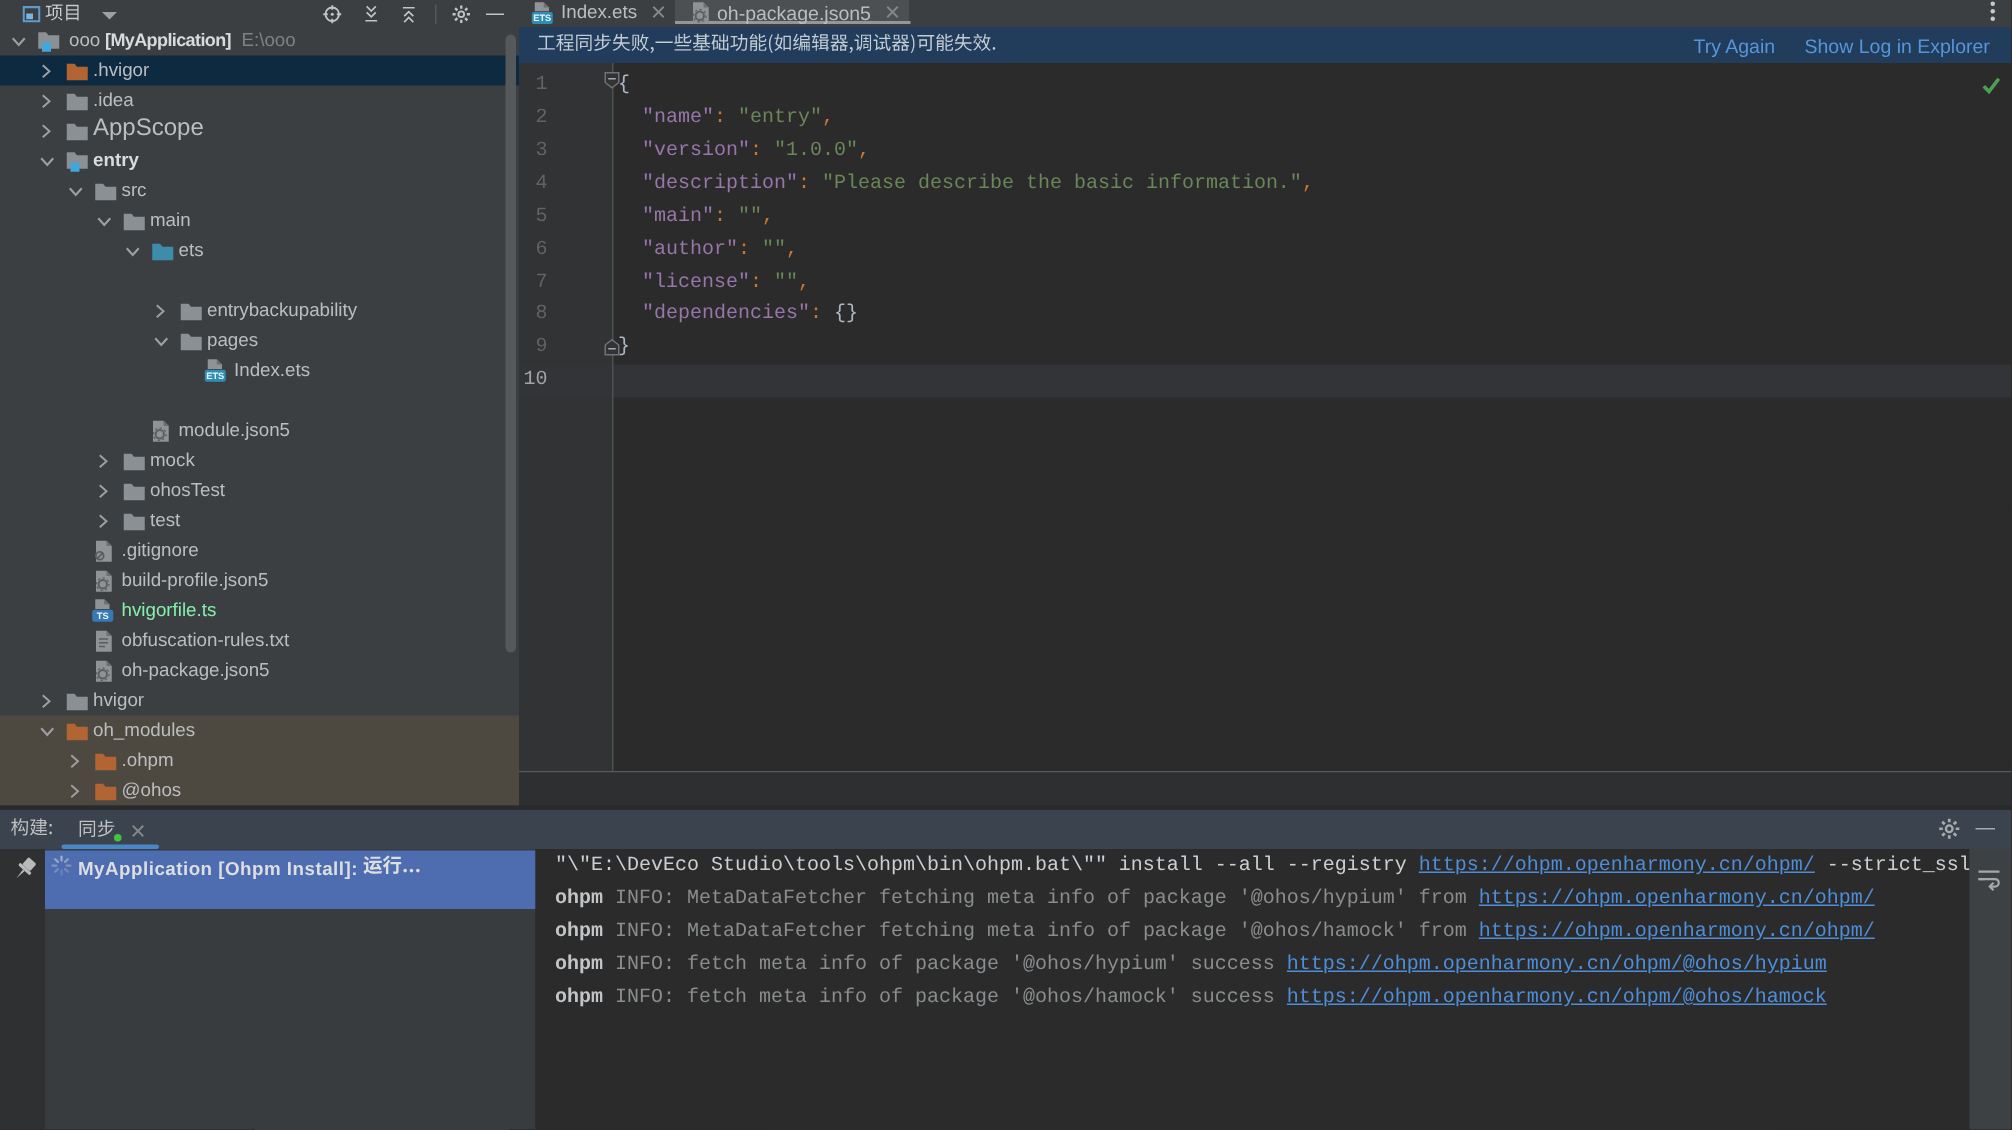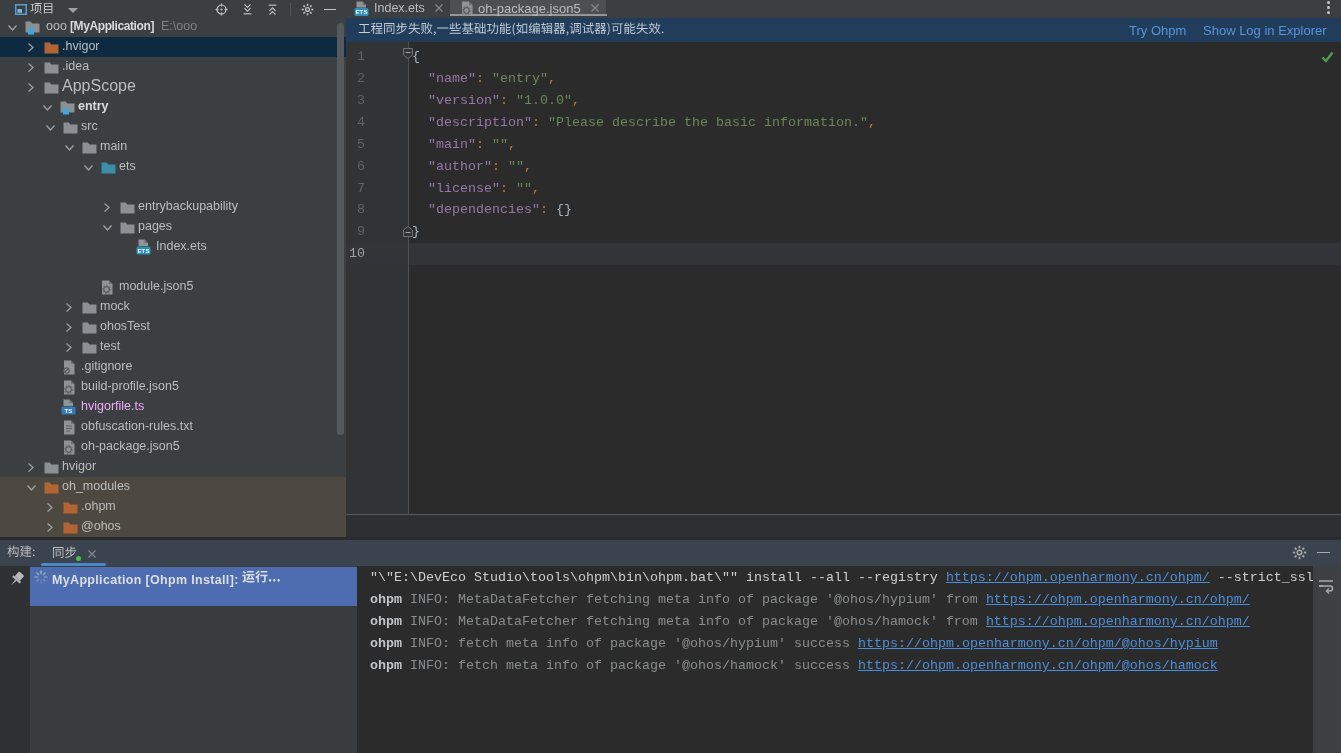--- a/index.html
+++ b/index.html
@@ -39,21 +39,21 @@
     </div>
     <div style="position:absolute;left:0;top:77px;width:346px;height:20px;">
       <svg style="position:absolute;left:26px;top:5px" width="11" height="11" viewBox="0 0 11 11">
         <path d="M2.5 1.5 L7 5.5 L2.5 9.5" stroke="#9DA0A2" stroke-width="1.3" fill="none"></path>
       </svg>
       <svg style="position:absolute;left:44px;top:4px" width="15" height="13" viewBox="0 0 15 13">
         <path fill="#8A9094" d="M0.5 1.5 h5.2 l1.6 2 H14.5 V12.5 H0.5 z"></path>
       </svg>
       <span style="position:absolute;left:62px;top:50%;transform:translateY(-54%);font-size:16px;color:#BBBDBF;white-space:pre">AppScope</span>
     </div>
-    <div style="position:absolute;left:16px;top:97px;width:346px;height:20px;">
+    <div style="position:absolute;left:0;top:97px;width:346px;height:20px;">
       <svg style="position:absolute;left:26px;top:5px" width="11" height="11" viewBox="0 0 11 11">
         <path d="M1.5 3.5 L5.5 8 L9.5 3.5" stroke="#9DA0A2" stroke-width="1.4" fill="none"></path>
       </svg>
       <svg style="position:absolute;left:44px;top:4px" width="16" height="14" viewBox="0 0 16 14">
         <path fill="#8A9094" d="M0.5 0.5 h5.2 l1.6 2 H14.5 V11.5 H0.5 z"></path>
         <rect x="3" y="7.5" width="6" height="6" fill="#3FA7DF"></rect>
       </svg>
       <span style="position:absolute;left:62px;top:50%;transform:translateY(-54%);font-weight:bold;font-size:12.5px;color:#D8DADC;white-space:pre">entry</span>
     </div>
     <div style="position:absolute;left:0;top:117px;width:346px;height:20px;">
@@ -164,21 +164,21 @@
       </svg>
       <span style="position:absolute;left:81px;top:50%;transform:translateY(-54%);font-size:12.5px;color:#BBBDBF;white-space:pre">build-profile.json5</span>
     </div>
     <div style="position:absolute;left:0;top:397px;width:346px;height:20px;">
       <svg style="position:absolute;left:61px;top:2px" width="15" height="16" viewBox="0 0 15 16">
         <path fill="#8F9396" d="M2.5 0.5 h6 l3.5 3.5 V7 H2.5 z"></path>
         <path fill="#6B6F72" d="M8.5 0.5 l3.5 3.5 H8.5 z"></path>
         <rect x="0.5" y="7.5" width="14" height="8" rx="1.5" fill="#3779B5"></rect>
         <text x="7.5" y="13.7" font-family="Liberation Sans" font-size="6.2" font-weight="bold" fill="#E8F4F8" text-anchor="middle">TS</text>
       </svg>
-      <span style="position:absolute;left:81px;top:50%;transform:translateY(-54%);font-size:12.5px;color:#f0abfc;white-space:pre">hvigorfile.ts</span>
+      <span style="position:absolute;left:81px;top:50%;transform:translateY(-54%);font-size:12.5px;color:#86efac;white-space:pre">hvigorfile.ts</span>
     </div>
     <div style="position:absolute;left:0;top:417px;width:346px;height:20px;">
       <svg style="position:absolute;left:62px;top:3px" width="14" height="15" viewBox="0 0 14 15">
         <path fill="#8F9396" d="M2 0.5 h7 l3.5 3.5 V14.5 H2 z"></path>
         <path fill="#6B6F72" d="M9 0.5 l3.5 3.5 H9 z"></path>
         <line x1="4" y1="6" x2="10" y2="6" stroke="#5A5E61" stroke-width="1"></line>
         <line x1="4" y1="8.5" x2="10" y2="8.5" stroke="#5A5E61" stroke-width="1"></line>
         <line x1="4" y1="11" x2="8" y2="11" stroke="#5A5E61" stroke-width="1"></line>
       </svg>
       <span style="position:absolute;left:81px;top:50%;transform:translateY(-54%);font-size:12.5px;color:#BBBDBF;white-space:pre">obfuscation-rules.txt</span>
@@ -305,21 +305,21 @@
 <div style="position:absolute;left:1327px;top:1px;width:3px;height:14px">
   <div style="position:absolute;top:0;width:3px;height:3px;border-radius:50%;background:#C6C8CA"></div>
   <div style="position:absolute;top:5px;width:3px;height:3px;border-radius:50%;background:#C6C8CA"></div>
   <div style="position:absolute;top:10px;width:3px;height:3px;border-radius:50%;background:#C6C8CA"></div>
 </div>
 
 <div style="position:absolute;left:346px;top:18px;width:995px;height:24px;background:#213D5B"></div>
 <div style="position:absolute;left:358px;top:22px"><svg width="306" height="17" viewBox="0 0 306 17">
         <path d="M0.7 10.1V11H11.9V10.1H6.7V2.9H11.2V1.9H1.3V2.9H5.7V10.1Z M19.1 1.8H22.9V4.1H19.1ZM18.3 1V4.9H23.8V1ZM18.1 8.4V9.2H20.6V10.8H17.3V11.7H24.5V10.8H21.5V9.2H24V8.4H21.5V6.9H24.3V6H17.8V6.9H20.6V8.4ZM17 0.7C16.1 1.1 14.4 1.5 13 1.7C13.2 1.9 13.3 2.2 13.3 2.4C13.9 2.3 14.5 2.2 15.2 2.1V4H13.1V4.9H15C14.5 6.3 13.7 8 12.8 8.8C13 9.1 13.2 9.4 13.3 9.7C14 8.9 14.6 7.7 15.2 6.4V12H16.1V6.6C16.5 7.1 17 7.8 17.2 8.1L17.8 7.4C17.5 7.1 16.4 6 16.1 5.7V4.9H17.6V4H16.1V1.9C16.7 1.8 17.2 1.6 17.7 1.4Z M28.1 3.3V4.2H34.5V3.3ZM29.6 6.3H32.9V8.7H29.6ZM28.7 5.5V10.4H29.6V9.4H33.8V5.5ZM26.1 1.1V12H27V2H35.5V10.8C35.5 11 35.4 11.1 35.2 11.1C35 11.1 34.3 11.1 33.5 11.1C33.6 11.3 33.8 11.8 33.8 12C34.9 12 35.5 12 35.9 11.8C36.3 11.7 36.4 11.4 36.4 10.8V1.1Z M41.1 5.8C40.5 6.8 39.5 7.8 38.6 8.4C38.8 8.6 39.2 9 39.3 9.2C40.3 8.4 41.4 7.2 42 6ZM40.1 1.5V4.3H38.2V5.2H43.3V9.2H44.2C42.6 10.1 40.6 10.7 38.1 11C38.3 11.3 38.5 11.7 38.6 11.9C43.4 11.2 46.6 9.5 48.2 6.3L47.4 5.9C46.7 7.2 45.6 8.3 44.3 9.1V5.2H49.2V4.3H44.4V2.7H48.1V1.8H44.4V0.5H43.4V4.3H41.1V1.5Z M55.7 0.5V2.7H53.3C53.5 2.1 53.8 1.5 53.9 0.9L53 0.7C52.5 2.4 51.7 4 50.8 5.1C51 5.2 51.5 5.5 51.6 5.6C52.1 5.1 52.5 4.4 52.9 3.6H55.7V4.4C55.7 5 55.7 5.5 55.6 6.1H50.7V7.1H55.4C54.8 8.7 53.6 10.2 50.5 11.2C50.7 11.4 51 11.8 51.1 12C54.3 10.9 55.7 9.3 56.3 7.5C57.2 9.8 58.9 11.3 61.5 12C61.6 11.8 61.9 11.3 62.1 11.2C59.6 10.6 57.9 9.2 57.1 7.1H61.8V6.1H56.6C56.6 5.5 56.7 5 56.7 4.4V3.6H60.8V2.7H56.7V0.5Z M65.4 2.8V6.2C65.4 7.8 65.3 10 63 11.3C63.2 11.5 63.4 11.8 63.6 12C66 10.5 66.2 8.1 66.2 6.2V2.8ZM66.1 9.4C66.7 10.1 67.3 11.1 67.7 11.7L68.4 11.2C68 10.6 67.3 9.7 66.8 9ZM63.6 1.1V8.7H64.4V1.9H67.2V8.7H68.1V1.1ZM70.3 3.5H72.6C72.4 5.5 72 7 71.4 8.3C70.7 7.2 70.2 6 69.9 4.6C70 4.3 70.2 3.9 70.3 3.5ZM70.2 0.6C69.8 2.5 69.2 4.4 68.3 5.7C68.5 5.8 68.8 6.2 68.9 6.4C69 6.2 69.2 5.9 69.3 5.7C69.8 6.9 70.3 8.1 70.9 9.1C70.2 10.1 69.4 10.8 68.4 11.3C68.6 11.5 68.9 11.8 69 12C69.9 11.5 70.8 10.8 71.4 9.8C72.2 10.7 73 11.4 74 12C74.1 11.8 74.4 11.4 74.6 11.3C73.5 10.8 72.6 10 71.9 9C72.7 7.7 73.2 5.8 73.5 3.5H74.3V2.7H70.6C70.8 2.1 70.9 1.4 71.1 0.8Z M75.9 13.4C77.1 12.9 77.8 12 77.8 10.8C77.8 9.9 77.4 9.4 76.8 9.4C76.3 9.4 75.9 9.7 75.9 10.2C75.9 10.7 76.3 11 76.8 11L76.9 11C76.9 11.8 76.4 12.4 75.7 12.7Z M79 5.6V6.6H90.5V5.6Z M93.1 8V8.9H101.5V8ZM91.7 10.8V11.7H102.8V10.8ZM92.3 1.9V6.2L91.5 6.3L91.6 7.2C93.1 7 95.2 6.8 97.3 6.5L97.3 5.6L95.2 5.9V3.5H97.2V2.7H95.2V0.5H94.3V6L93.2 6.1V1.9ZM101.6 1.7C100.9 2.2 99.8 2.6 98.8 3V0.5H97.8V5.4C97.8 6.5 98.2 6.8 99.4 6.8C99.6 6.8 101.2 6.8 101.5 6.8C102.5 6.8 102.8 6.4 102.9 4.7C102.6 4.6 102.2 4.5 102 4.3C102 5.7 101.9 5.9 101.4 5.9C101.1 5.9 99.7 5.9 99.4 5.9C98.9 5.9 98.8 5.9 98.8 5.4V3.8C100 3.5 101.3 3 102.3 2.4Z M112 0.5V1.7H107.5V0.5H106.5V1.7H104.6V2.5H106.5V6.5H104V7.3H106.8C106 8.2 104.9 9 103.9 9.4C104.1 9.6 104.4 9.9 104.5 10.1C105.8 9.6 107 8.5 107.8 7.3H111.8C112.5 8.4 113.7 9.5 114.9 10C115.1 9.8 115.4 9.4 115.6 9.2C114.5 8.9 113.4 8.1 112.7 7.3H115.4V6.5H113V2.5H114.9V1.7H113V0.5ZM107.5 2.5H112V3.3H107.5ZM109.2 7.7V8.8H106.7V9.5H109.2V10.9H105V11.7H114.5V10.9H110.2V9.5H112.8V8.8H110.2V7.7ZM107.5 4H112V4.9H107.5ZM107.5 5.6H112V6.5H107.5Z M116.6 1.2V2H118.1C117.8 3.9 117.2 5.7 116.3 6.9C116.5 7.2 116.7 7.7 116.8 7.9C117 7.6 117.2 7.3 117.4 6.9V11.4H118.2V10.4H120.6V5H118.2C118.6 4.1 118.8 3.1 119 2H120.9V1.2ZM118.2 5.9H119.8V9.6H118.2ZM121.2 6.6V11.2H126.7V11.9H127.6V6.6H126.7V10.3H124.9V5.7H127.3V1.7H126.4V4.9H124.9V0.6H124V4.9H122.4V1.7H121.5V5.7H124V10.3H122.2V6.6Z M128.9 8.7 129.2 9.7C130.5 9.3 132.3 8.8 134 8.3L133.9 7.4L131.9 8V2.9H133.7V2H129.1V2.9H131V8.2C130.2 8.4 129.5 8.6 128.9 8.7ZM135.9 0.7C135.9 1.6 135.9 2.5 135.9 3.4H133.8V4.3H135.9C135.7 7.3 135 9.8 132.3 11.3C132.5 11.4 132.9 11.8 133 12C135.8 10.4 136.6 7.6 136.8 4.3H139.3C139.1 8.7 138.9 10.4 138.5 10.8C138.4 11 138.3 11 138 11C137.7 11 137 11 136.3 10.9C136.4 11.2 136.5 11.6 136.6 11.8C137.3 11.9 138 11.9 138.4 11.9C138.8 11.8 139.1 11.7 139.4 11.4C139.8 10.8 140 9 140.2 3.8C140.2 3.7 140.2 3.4 140.2 3.4H136.8C136.9 2.5 136.9 1.6 136.9 0.7Z M145.8 5.8V6.8H143.1V5.8ZM142.2 4.9V12H143.1V9.4H145.8V10.9C145.8 11.1 145.7 11.1 145.6 11.1C145.4 11.1 144.8 11.1 144.3 11.1C144.4 11.3 144.5 11.7 144.6 12C145.4 12 145.9 11.9 146.2 11.8C146.6 11.7 146.7 11.4 146.7 10.9V4.9ZM143.1 7.6H145.8V8.7H143.1ZM151.7 1.4C151 1.8 149.9 2.3 148.8 2.6V0.5H147.9V4.7C147.9 5.7 148.2 6 149.4 6C149.6 6 151.2 6 151.5 6C152.5 6 152.8 5.6 152.9 4C152.6 4 152.3 3.8 152.1 3.7C152 4.9 151.9 5.1 151.4 5.1C151.1 5.1 149.7 5.1 149.4 5.1C148.9 5.1 148.8 5.1 148.8 4.7V3.4C150 3 151.3 2.6 152.3 2.1ZM151.8 7C151.1 7.5 149.9 8 148.8 8.3V6.3H147.9V10.6C147.9 11.6 148.2 11.9 149.4 11.9C149.7 11.9 151.3 11.9 151.6 11.9C152.6 11.9 152.9 11.4 153 9.8C152.8 9.7 152.4 9.6 152.2 9.4C152.1 10.8 152 11.1 151.5 11.1C151.2 11.1 149.8 11.1 149.5 11.1C148.9 11.1 148.8 11 148.8 10.6V9.1C150 8.8 151.5 8.3 152.5 7.7ZM142 4.1C142.3 4 142.7 3.9 146.2 3.7C146.3 3.9 146.4 4.1 146.4 4.3L147.2 4C147 3.2 146.3 2.1 145.6 1.2L144.9 1.5C145.2 2 145.5 2.5 145.8 3L143 3.1C143.6 2.4 144.1 1.6 144.6 0.8L143.6 0.5C143.2 1.4 142.5 2.4 142.3 2.7C142.1 3 141.9 3.1 141.7 3.2C141.8 3.4 142 3.9 142 4.1Z M156.5 13.4 157.2 13.1C156.1 11.4 155.6 9.2 155.6 7.1C155.6 5 156.1 2.9 157.2 1.1L156.5 0.8C155.3 2.7 154.6 4.7 154.6 7.1C154.6 9.6 155.3 11.6 156.5 13.4Z M162.7 3.9C162.5 5.7 162.1 7.1 161.5 8.2C161 7.8 160.4 7.4 159.9 7C160.2 6.1 160.5 5 160.7 3.9ZM158.9 7.3C159.6 7.8 160.3 8.4 161.1 9C160.3 10.1 159.4 10.8 158.3 11.2C158.5 11.4 158.7 11.8 158.9 12C160 11.5 161 10.7 161.8 9.7C162.3 10.1 162.7 10.6 163 10.9L163.7 10.2C163.3 9.8 162.8 9.3 162.3 8.8C163 7.4 163.5 5.6 163.7 3.1L163.1 3L162.9 3.1H160.9C161.1 2.2 161.2 1.3 161.3 0.6L160.4 0.5C160.3 1.3 160.2 2.2 160 3.1H158.3V3.9H159.8C159.5 5.2 159.2 6.5 158.9 7.3ZM164.3 1.8V11.7H165.2V10.7H168.3V11.5H169.2V1.8ZM165.2 9.8V2.7H168.3V9.8Z M170.7 10.3 170.9 11.2C171.9 10.8 173.3 10.2 174.5 9.7L174.3 9C173 9.5 171.6 10 170.7 10.3ZM171 5.7C171.1 5.6 171.4 5.6 172.8 5.4C172.3 6.2 171.8 6.8 171.6 7C171.3 7.5 171 7.8 170.8 7.9C170.9 8.1 171 8.6 171 8.7C171.3 8.6 171.7 8.4 174.4 7.8C174.4 7.6 174.4 7.3 174.4 7L172.3 7.5C173.2 6.3 174 4.9 174.8 3.5L174 3.1C173.8 3.6 173.5 4.1 173.3 4.5L171.9 4.7C172.6 3.6 173.3 2.2 173.8 0.8L172.9 0.5C172.4 2 171.6 3.7 171.3 4.1C171.1 4.5 170.9 4.8 170.7 4.9C170.8 5.1 170.9 5.5 171 5.7ZM178 6.6V8.5H177V6.6ZM178.6 6.6H179.5V8.5H178.6ZM176.2 5.8V11.9H177V9.2H178V11.6H178.6V9.2H179.5V11.6H180.2V9.2H181.1V11.1C181.1 11.2 181 11.2 181 11.2C180.9 11.2 180.6 11.2 180.4 11.2C180.5 11.4 180.6 11.7 180.6 11.9C181 11.9 181.3 11.9 181.5 11.8C181.8 11.7 181.8 11.4 181.8 11.1V5.8L181.1 5.8ZM180.2 6.6H181.1V8.5H180.2ZM177.8 0.7C178 1 178.2 1.5 178.3 1.8H175.4V4.6C175.4 6.5 175.3 9.3 174.1 11.3C174.3 11.3 174.7 11.6 174.8 11.8C176 9.8 176.2 6.8 176.2 4.8H181.7V1.8H179.3C179.2 1.4 178.9 0.9 178.6 0.4ZM176.2 2.7H180.8V4H176.2Z M189.6 1.6H192.9V2.9H189.6ZM188.7 0.9V3.6H193.8V0.9ZM183.7 6.8C183.8 6.8 184.2 6.7 184.6 6.7H185.8V8.5L183.2 8.9L183.4 9.8L185.8 9.3V11.9H186.6V9.2L188 8.9L188 8.1L186.6 8.3V6.7H187.8V5.8H186.6V3.9H185.8V5.8H184.5C184.9 5 185.2 3.9 185.5 2.9H187.8V2H185.8C185.9 1.5 186 1.1 186.1 0.7L185.1 0.5C185.1 1 185 1.5 184.9 2H183.3V2.9H184.7C184.4 3.9 184.1 4.7 184 5C183.8 5.6 183.6 6 183.4 6C183.5 6.2 183.7 6.7 183.7 6.8ZM192.9 5.1V6.2H189.7V5.1ZM187.7 10.1 187.8 10.9 192.9 10.5V12H193.8V10.4L194.7 10.3L194.7 9.6L193.8 9.6V5.1H194.6V4.3H188V5.1H188.8V10ZM192.9 6.9V8H189.7V6.9ZM192.9 8.7V9.7L189.7 9.9V8.7Z M197.6 1.9H199.8V3.6H197.6ZM203 1.9H205.2V3.6H203ZM202.9 4.9C203.4 5.1 204 5.5 204.4 5.8H200.8C201.1 5.3 201.4 4.9 201.6 4.5L200.7 4.3V1.1H196.8V4.4H200.6C200.4 4.9 200.1 5.3 199.8 5.8H195.8V6.6H198.9C198.1 7.3 197 8 195.6 8.5C195.8 8.7 196 9 196.1 9.2L196.8 8.9V12H197.7V11.6H199.8V11.9H200.7V8.1H198.3C199 7.7 199.6 7.1 200.1 6.6H202.5C203 7.2 203.7 7.7 204.4 8.1H202.1V12H203V11.6H205.2V11.9H206.1V8.9L206.8 9.2C206.9 8.9 207.1 8.6 207.3 8.4C206 8.1 204.6 7.4 203.6 6.6H207.1V5.8H204.9L205.2 5.4C204.8 5.1 204 4.7 203.4 4.4ZM202.1 1.1V4.4H206.1V1.1ZM197.7 10.8V9H199.8V10.8ZM203 10.8V9H205.2V10.8Z M208.6 13.4C209.8 12.9 210.5 12 210.5 10.8C210.5 9.9 210.1 9.4 209.5 9.4C209 9.4 208.6 9.7 208.6 10.2C208.6 10.7 209 11 209.5 11L209.6 11C209.6 11.8 209.1 12.4 208.4 12.7Z M212.5 1.3C213.2 1.9 214 2.8 214.4 3.3L215 2.7C214.6 2.1 213.8 1.3 213.1 0.8ZM211.7 4.4V5.3H213.5V9.7C213.5 10.3 213 10.8 212.8 11C212.9 11.2 213.2 11.5 213.4 11.7C213.5 11.4 213.8 11.2 215.5 9.9C215.3 10.4 215.1 11 214.7 11.5C214.9 11.6 215.3 11.8 215.4 12C216.6 10.3 216.8 7.7 216.8 5.7V1.9H221.9V10.9C221.9 11.1 221.8 11.1 221.6 11.1C221.4 11.1 220.9 11.1 220.2 11.1C220.3 11.3 220.5 11.7 220.5 12C221.4 12 221.9 11.9 222.3 11.8C222.6 11.7 222.7 11.4 222.7 10.9V1.1H216V5.7C216 6.9 215.9 8.3 215.6 9.6C215.5 9.4 215.4 9.1 215.3 8.9L214.4 9.7V4.4ZM218.9 2.3V3.3H217.6V4H218.9V5.3H217.3V6H221.4V5.3H219.7V4H221.1V3.3H219.7V2.3ZM217.6 7.1V10.6H218.3V10H220.9V7.1ZM218.3 7.8H220.2V9.3H218.3Z M225.2 1.3C225.8 1.9 226.6 2.7 227 3.2L227.6 2.5C227.3 2 226.4 1.3 225.8 0.7ZM233.4 1C233.9 1.6 234.5 2.4 234.7 2.9L235.4 2.4C235.1 1.9 234.6 1.2 234 0.6ZM224.3 4.4V5.3H226V9.8C226 10.4 225.7 10.7 225.4 10.9C225.6 11.1 225.8 11.4 225.9 11.7C226.1 11.4 226.4 11.2 228.6 9.8C228.5 9.6 228.4 9.2 228.3 9L226.9 9.9V4.4ZM232.1 0.6 232.1 3.1H228V4H232.2C232.4 8.7 233 11.9 234.5 12C235 12 235.5 11.4 235.8 9.3C235.6 9.2 235.2 9 235 8.8C234.9 10 234.8 10.7 234.6 10.7C233.8 10.7 233.3 7.9 233.1 4H235.7V3.1H233.1C233 2.3 233 1.4 233 0.6ZM228.2 10.2 228.4 11.1C229.5 10.8 230.8 10.4 232.2 10L232 9.2L230.6 9.6V6.7H231.7V5.8H228.4V6.7H229.7V9.8Z M238.6 1.9H240.7V3.6H238.6ZM243.9 1.9H246.2V3.6H243.9ZM243.8 4.9C244.4 5.1 245 5.5 245.4 5.8H241.8C242.1 5.3 242.4 4.9 242.6 4.5L241.6 4.3V1.1H237.8V4.4H241.6C241.4 4.9 241.1 5.3 240.7 5.8H236.8V6.6H239.9C239 7.3 237.9 8 236.5 8.5C236.7 8.7 237 9 237.1 9.2L237.8 8.9V12H238.6V11.6H240.7V11.9H241.6V8.1H239.2C240 7.7 240.6 7.1 241.1 6.6H243.4C244 7.2 244.7 7.7 245.4 8.1H243.1V12H244V11.6H246.2V11.9H247.1V8.9L247.7 9.2C247.8 8.9 248.1 8.6 248.3 8.4C247 8.1 245.6 7.4 244.6 6.6H248V5.8H245.8L246.2 5.4C245.8 5.1 245 4.7 244.3 4.4ZM243.1 1.1V4.4H247.1V1.1ZM238.6 10.8V9H240.7V10.8ZM244 10.8V9H246.2V10.8Z M249.9 13.4C251.1 11.6 251.7 9.6 251.7 7.1C251.7 4.7 251.1 2.7 249.9 0.8L249.2 1.1C250.3 2.9 250.8 5 250.8 7.1C250.8 9.2 250.3 11.4 249.2 13.1Z M253.6 1.4V2.3H262.2V10.6C262.2 10.9 262.1 11 261.9 11C261.6 11 260.5 11 259.5 11C259.7 11.2 259.9 11.7 259.9 12C261.2 12 262 12 262.5 11.8C263 11.7 263.2 11.3 263.2 10.7V2.3H264.8V1.4ZM255.8 5.1H259.1V7.9H255.8ZM254.9 4.2V9.8H255.8V8.8H260V4.2Z M270.2 5.8V6.8H267.5V5.8ZM266.6 4.9V12H267.5V9.4H270.2V10.9C270.2 11.1 270.1 11.1 270 11.1C269.8 11.1 269.3 11.1 268.7 11.1C268.8 11.3 268.9 11.7 269 12C269.8 12 270.3 11.9 270.7 11.8C271 11.7 271.1 11.4 271.1 10.9V4.9ZM267.5 7.6H270.2V8.7H267.5ZM276.1 1.4C275.4 1.8 274.3 2.3 273.2 2.6V0.5H272.3V4.7C272.3 5.7 272.6 6 273.8 6C274 6 275.7 6 275.9 6C276.9 6 277.2 5.6 277.3 4C277.1 4 276.7 3.8 276.5 3.7C276.4 4.9 276.3 5.1 275.9 5.1C275.5 5.1 274.1 5.1 273.9 5.1C273.3 5.1 273.2 5.1 273.2 4.7V3.4C274.4 3 275.8 2.6 276.8 2.1ZM276.3 7C275.5 7.5 274.3 8 273.2 8.3V6.3H272.3V10.6C272.3 11.6 272.6 11.9 273.8 11.9C274.1 11.9 275.7 11.9 276 11.9C277.1 11.9 277.3 11.4 277.4 9.8C277.2 9.7 276.8 9.6 276.6 9.4C276.5 10.8 276.4 11.1 275.9 11.1C275.6 11.1 274.2 11.1 273.9 11.1C273.3 11.1 273.2 11 273.2 10.6V9.1C274.5 8.8 275.9 8.3 276.9 7.7ZM266.4 4.1C266.7 4 267.1 3.9 270.6 3.7C270.7 3.9 270.8 4.1 270.9 4.3L271.7 4C271.4 3.2 270.7 2.1 270.1 1.2L269.3 1.5C269.6 2 269.9 2.5 270.2 3L267.4 3.1C268 2.4 268.5 1.6 269 0.8L268 0.5C267.6 1.4 266.9 2.4 266.7 2.7C266.5 3 266.3 3.1 266.1 3.2C266.2 3.4 266.4 3.9 266.4 4.1Z M283.6 0.5V2.7H281.2C281.4 2.1 281.6 1.5 281.8 0.9L280.8 0.7C280.4 2.4 279.6 4 278.6 5.1C278.9 5.2 279.3 5.5 279.5 5.6C280 5.1 280.4 4.4 280.8 3.6H283.6V4.4C283.6 5 283.6 5.5 283.5 6.1H278.6V7.1H283.3C282.7 8.7 281.5 10.2 278.4 11.2C278.6 11.4 278.9 11.8 279 12C282.2 10.9 283.6 9.3 284.2 7.5C285.1 9.8 286.8 11.3 289.4 12C289.5 11.8 289.8 11.3 290 11.2C287.5 10.6 285.8 9.2 285 7.1H289.7V6.1H284.5C284.5 5.5 284.6 5 284.6 4.4V3.6H288.7V2.7H284.6V0.5Z M292.5 3.5C292.1 4.5 291.5 5.5 290.8 6.2C291 6.3 291.4 6.6 291.5 6.8C292.1 6 292.9 4.8 293.3 3.7ZM294.6 3.8C295.1 4.5 295.7 5.4 296 6L296.7 5.6C296.5 5 295.8 4.1 295.3 3.5ZM292.9 0.8C293.3 1.3 293.6 1.9 293.8 2.3H291.1V3.2H296.8V2.3H294L294.7 2C294.5 1.6 294.1 0.9 293.7 0.5ZM292.1 6.5C292.6 7 293.1 7.5 293.6 8.1C292.9 9.3 292 10.3 290.9 11C291.1 11.2 291.4 11.5 291.5 11.7C292.6 11 293.5 10 294.2 8.8C294.8 9.5 295.2 10.2 295.5 10.7L296.2 10.1C295.9 9.5 295.3 8.8 294.7 8C295 7.3 295.3 6.5 295.6 5.7L294.7 5.5C294.5 6.2 294.3 6.7 294.1 7.3C293.7 6.8 293.2 6.4 292.8 6ZM298.6 3.6H300.7C300.4 5.3 300.1 6.8 299.5 7.9C299 6.9 298.6 5.8 298.3 4.5ZM298.5 0.5C298.1 2.7 297.5 4.8 296.4 6.2C296.6 6.4 297 6.7 297.1 6.9C297.3 6.6 297.6 6.2 297.8 5.8C298.1 6.9 298.5 7.9 298.9 8.8C298.2 9.9 297.2 10.7 295.9 11.3C296.1 11.5 296.4 11.9 296.5 12C297.8 11.4 298.7 10.6 299.4 9.6C300.1 10.6 300.9 11.4 301.8 12C302 11.8 302.3 11.4 302.5 11.2C301.5 10.7 300.6 9.9 300 8.8C300.8 7.4 301.3 5.8 301.6 3.6H302.3V2.8H298.9C299 2.1 299.2 1.4 299.3 0.6Z M304.6 11.2C305.1 11.2 305.5 10.8 305.5 10.3C305.5 9.8 305.1 9.4 304.6 9.4C304.2 9.4 303.8 9.8 303.8 10.3C303.8 10.8 304.2 11.2 304.6 11.2Z" fill="#C4CDD6"></path>
       </svg></div>
-<span style="position:absolute;left:1129px;top:23px;font-size:13px;color:#5795DB">Try Ohpm</span>
+<span style="position:absolute;left:1129px;top:23px;font-size:13px;color:#5795DB">Try Again</span>
 <span style="position:absolute;left:1203px;top:23px;font-size:13px;color:#5795DB">Show Log in Explorer</span>
 
 <div style="position:absolute;left:346px;top:42px;width:62px;height:472px;background:#313335"></div>
 <div style="position:absolute;left:346px;top:243.18px;width:995px;height:22px;background:#323437"></div>
 <div style="position:absolute;left:408px;top:42px;width:1px;height:472px;background:#4E5154"></div>
 <div style="position:absolute;left:412px;top:46.30px;height:21.88px;line-height:21.88px;font-family:'Liberation Mono',monospace;font-size:13.33px;white-space:pre"><span style="color:#A9B7C6">{</span></div>
     <div style="position:absolute;left:412px;top:68.17px;height:21.88px;line-height:21.88px;font-family:'Liberation Mono',monospace;font-size:13.33px;white-space:pre">  <span style="color:#9876AA">"name"</span><span style="color:#CC7832">:</span> <span style="color:#6A8759">"entry"</span><span style="color:#CC7832">,</span></div>
     <div style="position:absolute;left:412px;top:90.05px;height:21.88px;line-height:21.88px;font-family:'Liberation Mono',monospace;font-size:13.33px;white-space:pre">  <span style="color:#9876AA">"version"</span><span style="color:#CC7832">:</span> <span style="color:#6A8759">"1.0.0"</span><span style="color:#CC7832">,</span></div>
     <div style="position:absolute;left:412px;top:111.92px;height:21.88px;line-height:21.88px;font-family:'Liberation Mono',monospace;font-size:13.33px;white-space:pre">  <span style="color:#9876AA">"description"</span><span style="color:#CC7832">:</span> <span style="color:#6A8759">"Please describe the basic information."</span><span style="color:#CC7832">,</span></div>
     <div style="position:absolute;left:412px;top:133.80px;height:21.88px;line-height:21.88px;font-family:'Liberation Mono',monospace;font-size:13.33px;white-space:pre">  <span style="color:#9876AA">"main"</span><span style="color:#CC7832">:</span> <span style="color:#6A8759">""</span><span style="color:#CC7832">,</span></div>

